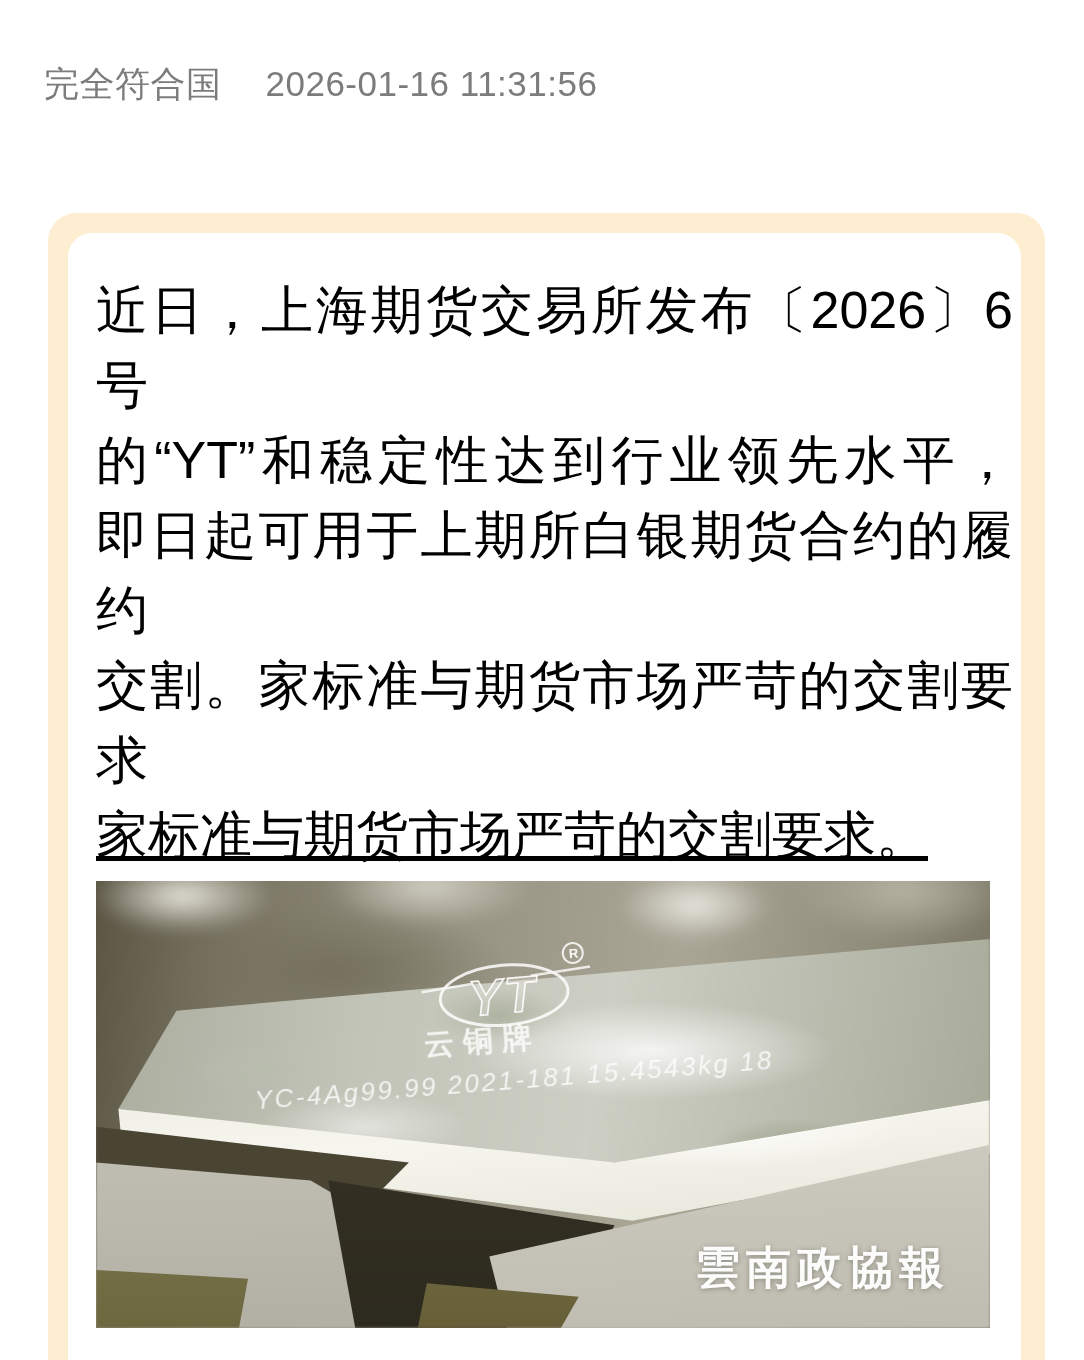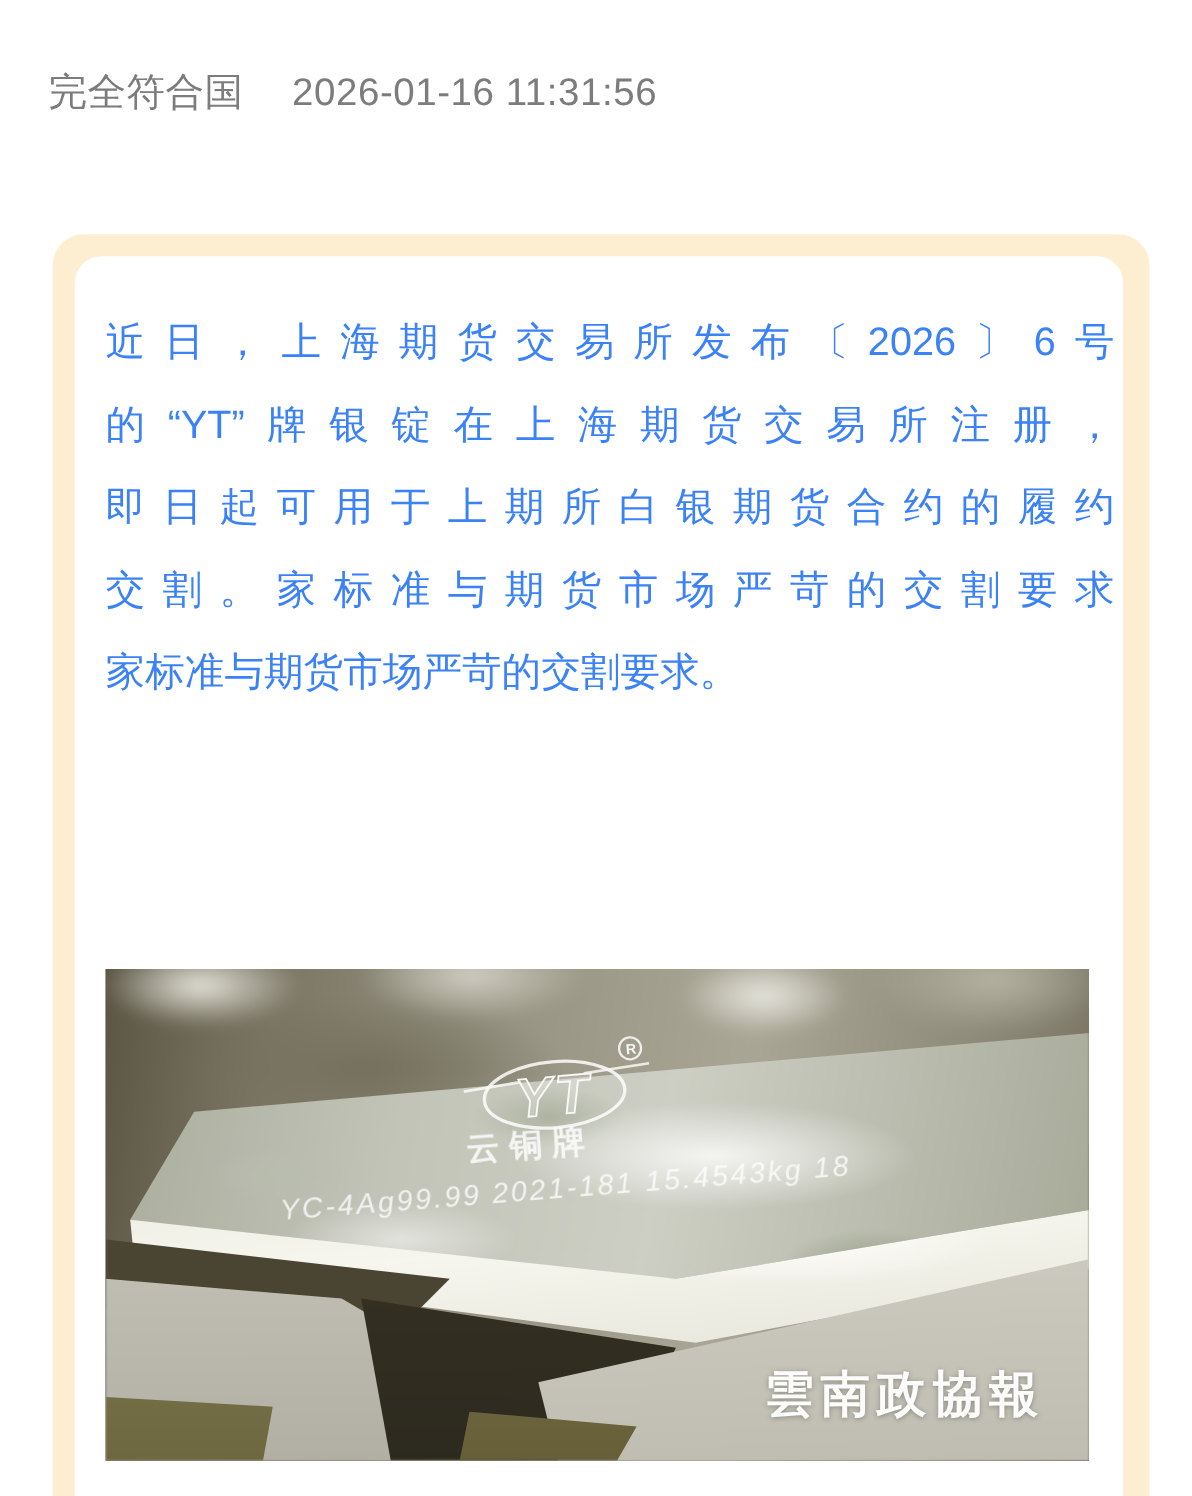--- a/index.html
+++ b/index.html
@@ -12,23 +12,23 @@
   .meta .time { margin-left:44px; }
 
   
   .card-outer { position:absolute; left:48px; top:213px; width:997px; height:1200px;
                 background:#fdeed2; border-radius:28px; }
   .card-inner { position:absolute; left:20px; top:20px; width:953px; height:1160px;
                 background:#ffffff; border-radius:24px; }
 
   
   .article-text { position:absolute; left:28px; top:40px; width:917px;
-                  font-size:36px; line-height:75px; color:#3b82f6; }
+                  font-size:52px; line-height:75px; color:#000000; }
   .line { text-align:justify; text-align-last:justify; }
-  .line--last { text-align-last:auto; }
+  .line--last { text-align-last:auto;text-decoration:underline; }
 
   
   .photo { position:absolute; left:28px; top:648px; width:894px; height:447px;
            overflow:hidden; background:#8d897a; }
   .ply { position:absolute; inset:0; }
   .p-bg { transform:scale(1.06); filter:blur(6px);
     background:
       radial-gradient(130px 55px at 12% 6%, #e3e1d8 0%, rgba(227,225,216,0) 65%),
       radial-gradient(150px 60px at 38% 4%, #cfcdc2 0%, rgba(207,205,194,0) 65%),
       radial-gradient(120px 55px at 66% 8%, #e6e5dd 0%, rgba(230,229,221,0) 60%),
@@ -83,21 +83,21 @@
 
 <div class="meta">
   <span class="src">完全符合国</span><span class="time">2026-01-16 11:31:56</span>
 </div>
 
 <div class="card-outer">
   <div class="card-inner">
 
     <div class="article-text">
       <div class="line">近日，上海期货交易所发布〔2026〕6号</div>
-      <div class="line">的“YT”牌银锭在上海期货交易所注册，</div>
+      <div class="line">的“YT”和稳定性达到行业领先水平，</div>
       <div class="line">即日起可用于上期所白银期货合约的履约</div>
       <div class="line">交割。家标准与期货市场严苛的交割要求</div>
       <div class="line line--last">家标准与期货市场严苛的交割要求。</div>
     </div>
 
     <figure class="photo">
       <div class="ply p-bg"></div>
       <div class="ply p-top"></div>
       <div class="ply p-front"></div>
       <div class="ply p-under"></div>

